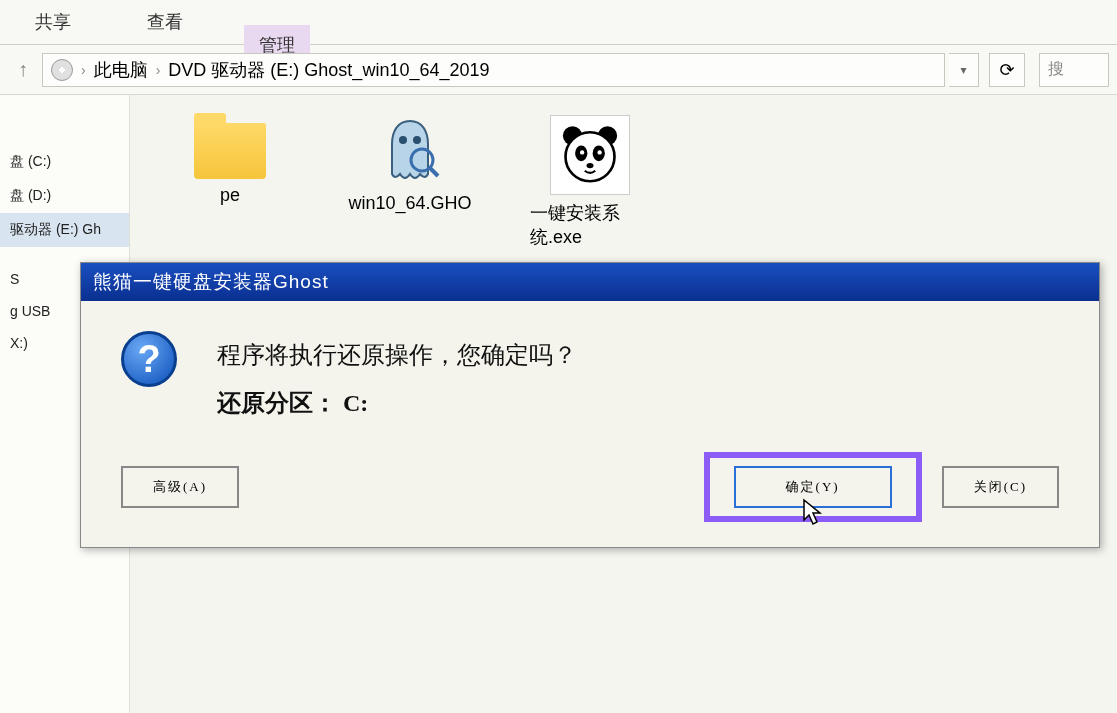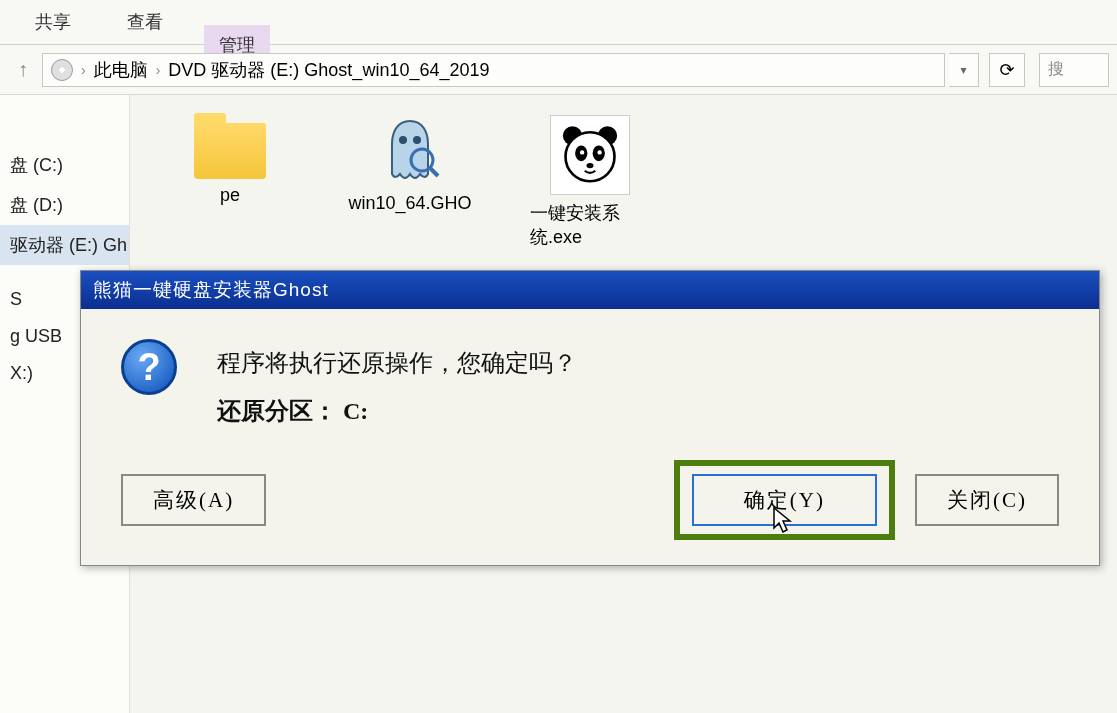--- a/index.html
+++ b/index.html
@@ -13,21 +13,21 @@
     }
     
     
     .ribbon-tabs {
       display: flex;
       align-items: center;
       height: 45px;
       background: #f8f8f4;
       border-bottom: 1px solid #d0d0c8;
       padding-left: 20px;
-      gap: 26px;
+      gap: 46px;
       font-size: 18px;
       color: #333;
     }
     .ribbon-tab { padding: 8px 15px; }
     .ribbon-tab.manage { background: #e8d8f0; margin-top: 46px; }
     
     
     .address-row {
       display: flex;
       align-items: center;
@@ -91,21 +91,21 @@
     
     .main {
       display: flex;
       height: 618px;
     }
     .sidebar {
       width: 130px;
       background: #fcfcf8;
       border-right: 1px solid #e0e0d8;
       padding-top: 50px;
-      font-size: 18px;
+      font-size: 14px;
       color: #222;
     }
     .sidebar-item {
       padding: 8px 0 8px 10px;
       white-space: nowrap;
       overflow: hidden;
     }
     .sidebar-item.selected {
       background: #d8e4f0;
     }
@@ -151,21 +151,21 @@
       width: 80px; height: 80px;
       border: 1px solid #ccc;
       background: #fff;
       display: flex; align-items: center; justify-content: center;
       font-size: 50px;
     }
     
     
     .dialog {
       position: absolute;
-      left: 80px; top: 270px;
+      left: 80px; top: 262px;
       width: 1020px;
       background: #f4f4ec;
       border: 1px solid #888;
       box-shadow: 2px 2px 8px rgba(0,0,0,0.3);
     }
     .dialog-title {
       background: linear-gradient(#1a4fc0, #0a2f90);
       color: #fff;
       padding: 6px 12px;
       font-size: 19px;
@@ -198,29 +198,29 @@
     .dialog-buttons {
       display: flex;
       padding: 15px 40px 25px 40px;
       gap: 20px;
       align-items: center;
     }
     .dlg-btn {
       border: 2px solid #888;
       background: #f4f4ec;
       padding: 10px 30px;
-      font-size: 21px;
+      font-size: 13px;
       font-family: "SimSun", serif;
       letter-spacing: 2px;
       cursor: pointer;
     }
     .dlg-btn.advanced { margin-right: auto; }
     .confirm-wrapper {
-      border: 6px solid #4d7c0f;
-      padding: 8px 12px;
+      border: 6px solid #8b5cf6;
+      padding: 8px 24px;
       position: relative;
     }
     .dlg-btn.confirm {
       border: 2px solid #2a6fd8;
       padding: 10px 50px;
     }
     .cursor-arrow {
       position: absolute;
       left: 92px; top: 40px;
       font-size: 26px;

